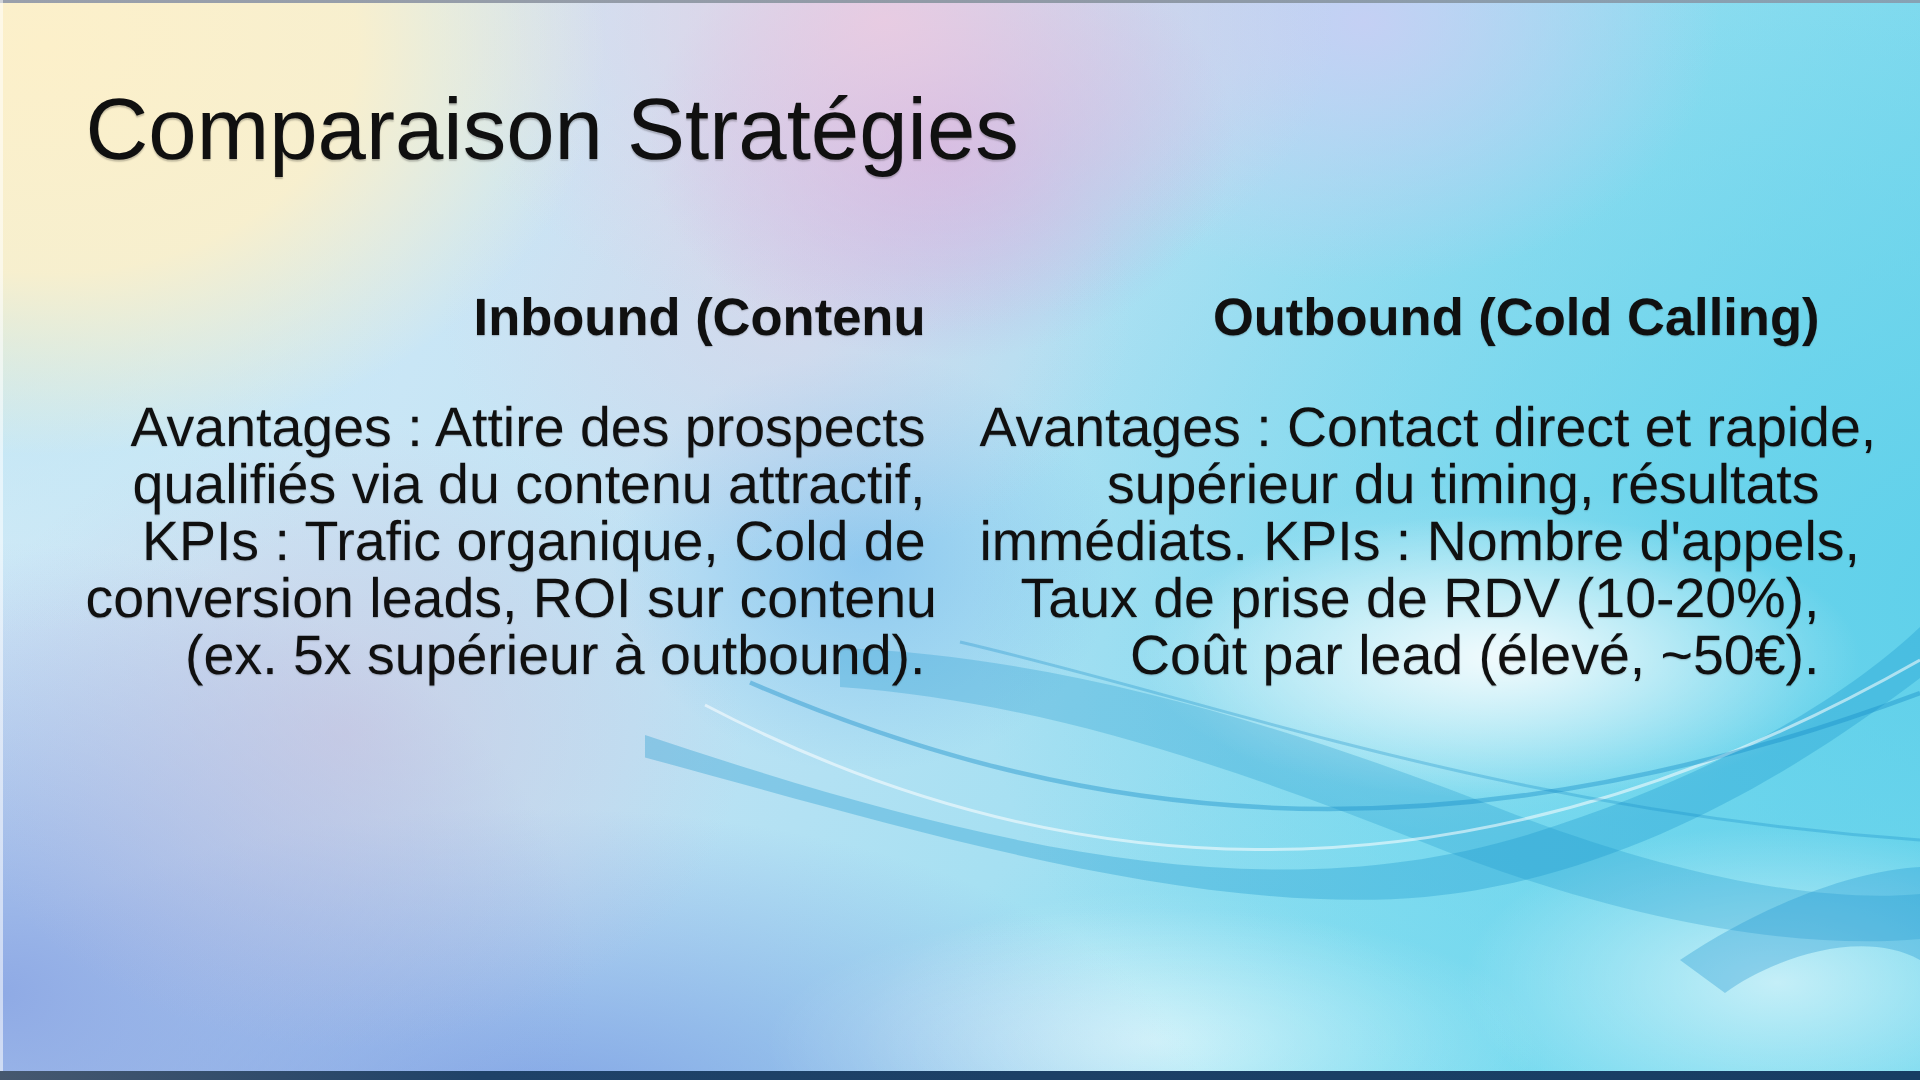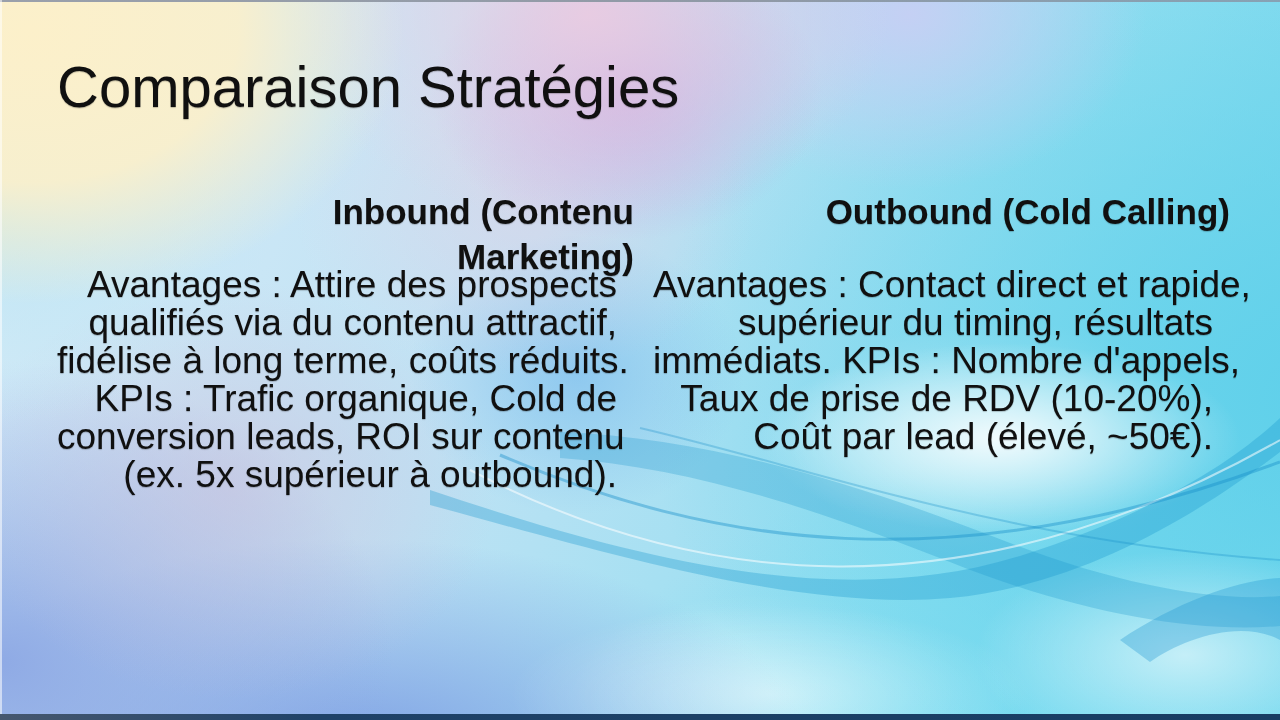--- a/index.html
+++ b/index.html
@@ -63,21 +63,20 @@
     white-space: nowrap;
     letter-spacing: 0px;
   }
 
   .heading {
     position: absolute;
     top: 189px;
     font-size: 35px;
     font-weight: 700;
     line-height: 45px;
-    margin-left: 17px;
   }
   .heading .hline { white-space: nowrap; }
 
   .bodytext {
     position: absolute;
     top: 266px;
     font-size: 37px;
     font-weight: 400;
     line-height: 38px;
   }
@@ -112,26 +111,24 @@
   </svg>
 
   <div class="edge-top"></div>
   <div class="edge-left"></div>
   <div class="edge-bottom"></div>
 
   <h1 class="title txt">Comparaison Stratégies</h1>
 
   <div class="heading txt col-left">
     <div class="hline">Inbound (Contenu</div>
-    <div class="hline">Marketing)</div>
   </div>
   <div class="bodytext txt col-left">
     <div class="bline">Avantages : Attire des prospects</div>
     <div class="bline">qualifiés via du contenu attractif,</div>
-    <div class="bline">fidélise à long terme, coûts réduits.</div>
     <div class="bline">KPIs : Trafic organique, Cold de</div>
     <div class="bline">conversion leads, ROI sur contenu</div>
     <div class="bline">(ex. 5x supérieur à outbound).</div>
   </div>
 
   <div class="heading txt col-right">
     <div class="hline">Outbound (Cold Calling)</div>
   </div>
   <div class="bodytext txt col-right">
     <div class="bline">Avantages : Contact direct et rapide,</div>

